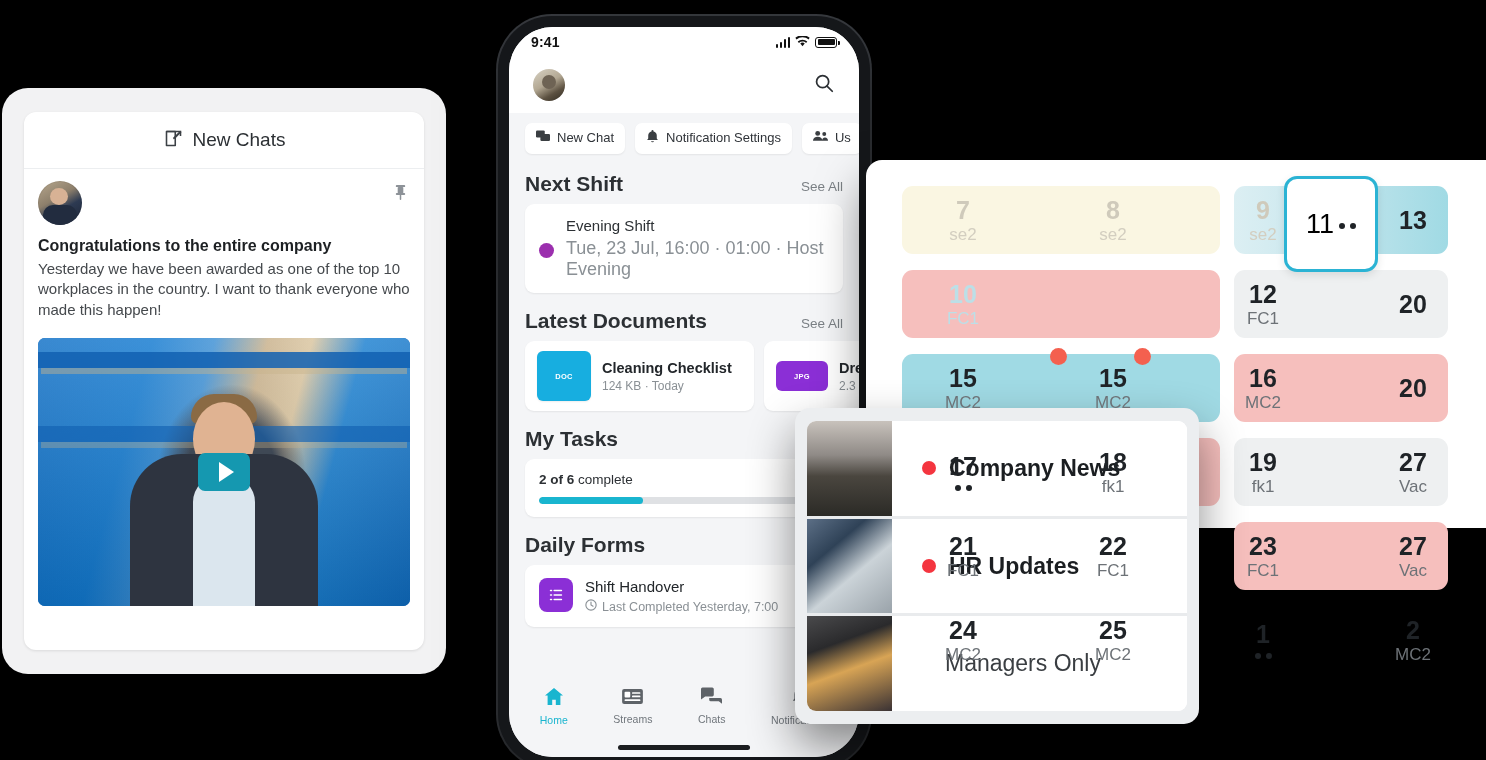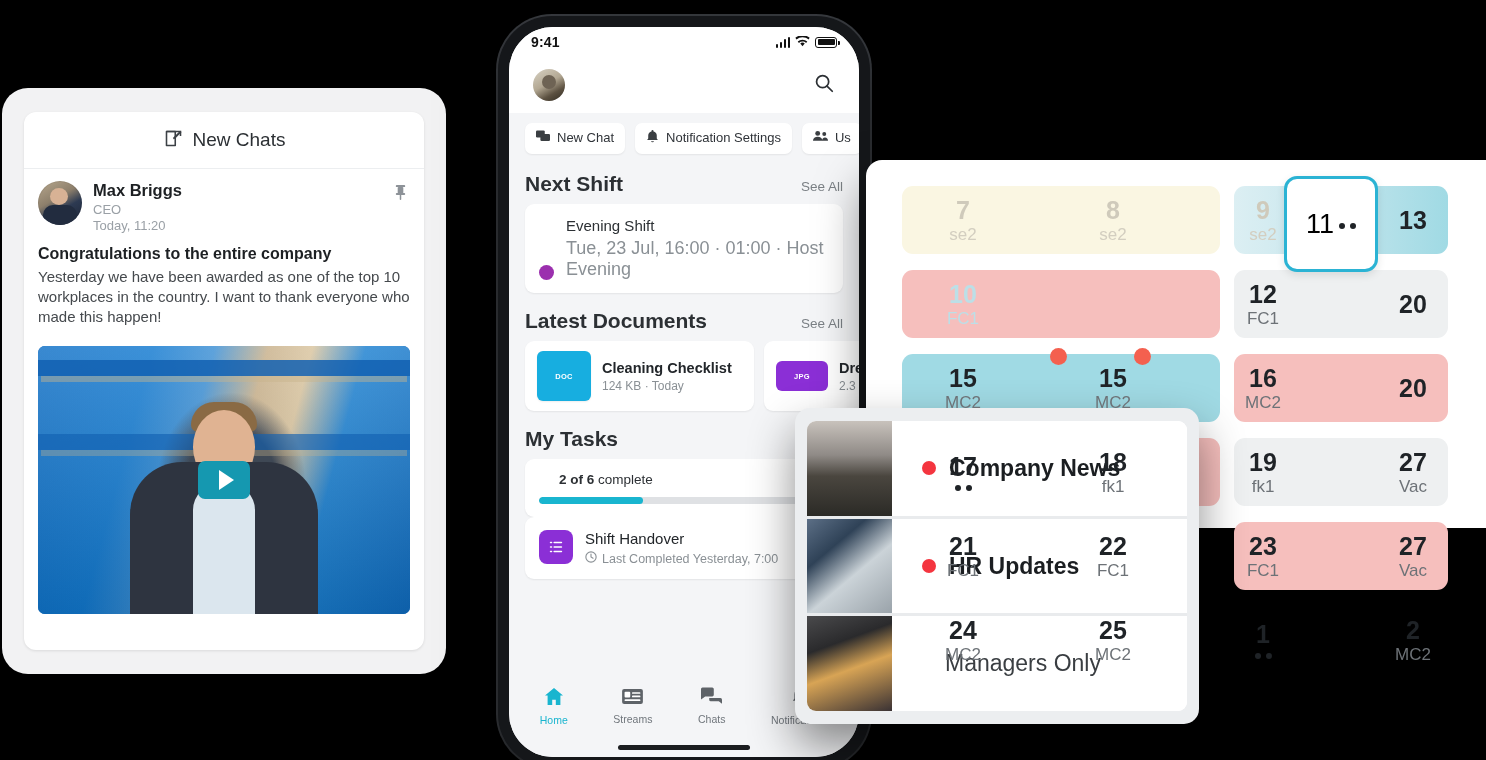--- a/index.html
+++ b/index.html
@@ -93,36 +93,36 @@
   .chips{display:flex;gap:10px;padding:10px 16px 2px;}
   .chip{background:#fff;border-radius:7px;padding:7px 11px;display:flex;align-items:flex-start;
         gap:7px;white-space:nowrap;font-size:13px;color:#2f3338;
         box-shadow:0 1px 2px rgba(0,0,0,.07);flex:0 0 auto;}
   .sec-head{display:flex;align-items:baseline;justify-content:space-between;
             padding:16px 16px 8px;}
   .sec-title{font-size:21px;font-weight:700;color:#2c3034;}
   .see-all{font-size:13.5px;color:#7b8085;}
   .card{background:#fff;border-radius:9px;margin:0 16px;padding:13px 14px;
         box-shadow:0 1px 2px rgba(0,0,0,.07);}
-  .shift-row{display:flex;align-items:flex-end;gap:12px;}
+  .shift-row{display:flex;align-items:center;gap:12px;}
   .dot-purple{width:15px;height:15px;border-radius:50%;background:#9b2fae;
               flex:0 0 auto;margin-top:3px;}
   .shift-name{font-size:15px;color:#2c3034;font-weight:400;}
   .shift-meta{font-size:18px;color:#8a9095;margin-top:4px;}
   .docs{display:flex;gap:10px;padding:0 16px;}
   .doc{background:#fff;border-radius:9px;padding:10px 12px;display:flex;align-items:center;
        gap:11px;flex:0 0 auto;width:205px;box-shadow:0 1px 2px rgba(0,0,0,.07);}
   .doc-ic{width:52px;height:30px;border-radius:6px;display:flex;align-items:center;
           justify-content:center;font-size:7.5px;font-weight:700;color:#fff;letter-spacing:.3px;}
   .doc-ic.doc{background:#17aee0;width:30px;}
   .doc-ic.jpg{background:#8b2fd6;}
   .doc-name{font-size:14.5px;font-weight:700;color:#22262a;white-space:nowrap;}
   .doc-meta{font-size:12px;color:#8a9095;margin-top:3px;white-space:nowrap;}
   .task-lbl{font-size:13.5px;color:#2c3034;}
-  .task-lbl b{font-weight:700;margin-left:20px;}
+  .task-lbl b{font-weight:700;}
   .pbar{height:7px;border-radius:4px;background:#dfe1e4;margin-top:10px;overflow:hidden;}
   .pbar i{display:block;height:100%;background:#19b5cf;border-radius:4px;}
   .form-row{display:flex;align-items:flex-start;gap:12px;}
   .form-ic{width:34px;height:34px;border-radius:8px;background:#8b2fd6;flex:0 0 auto;
            display:flex;align-items:center;justify-content:center;}
   .form-name{font-size:15px;color:#22262a;}
   .form-meta{font-size:12.5px;color:#8a9095;margin-top:4px;display:flex;align-items:center;gap:5px;}
   .tabbar{height:62px;flex:0 0 auto;background:#f4f5f7;display:flex;align-items:center;
           justify-content:space-around;padding:0 8px;box-sizing:border-box;}
   .tab{display:flex;flex-direction:column;align-items:center;gap:4px;}
@@ -184,25 +184,20 @@
             <path d="M4 4h16v5"></path>
             <path d="M19.5 3.2l1.6 1.6-7.4 7.4-2.2.6.6-2.2z" fill="#3c4146" stroke="none"></path>
           </svg>
         </span>
         <span class="lbl">New Chats</span>
       </div>
 
       <div class="post-body">
         <div class="post-head">
           <div class="avatar"></div>
-          <div>
-            <div class="p-name">Max Briggs</div>
-            <div class="p-role">CEO</div>
-            <div class="p-time">Today, 11:20</div>
-          </div>
           <span class="pin">
             <svg width="15" height="17" viewBox="0 0 16 18" fill="#8d9298">
               <rect x="3" y="1" width="10" height="2.2" rx="1"></rect>
               <rect x="5" y="3" width="6" height="7" rx="1"></rect>
               <rect x="3" y="9.6" width="10" height="2" rx="1"></rect>
               <rect x="7.2" y="11.4" width="1.6" height="5.6" rx=".8"></rect>
             </svg>
           </span>
         </div>
         <div class="p-title">Congratulations to the entire company</div>
@@ -338,20 +333,23 @@
         </div>
         <div class="card">
           <div class="task-lbl">
             <b>2 of 6</b><span> complete</span>
           </div>
           <div class="pbar">
               <i id="pfill" style="width: 36%;"></i>
             </div>
         </div>
 
+        <div class="sec-head">
+          <span class="sec-title">Daily Forms</span>
+        </div>
         <div class="card">
           <div class="form-row">
             <div class="form-ic">
               <svg width="18" height="18" viewBox="0 0 20 20" fill="none" stroke="#fff" stroke-width="1.8" stroke-linecap="round">
                 <path d="M4 5h1M4 10h1M4 15h1M8 5h8M8 10h8M8 15h8"></path>
               </svg>
             </div>
             <div>
               <div class="form-name">Shift Handover</div>
               <div class="form-meta">

